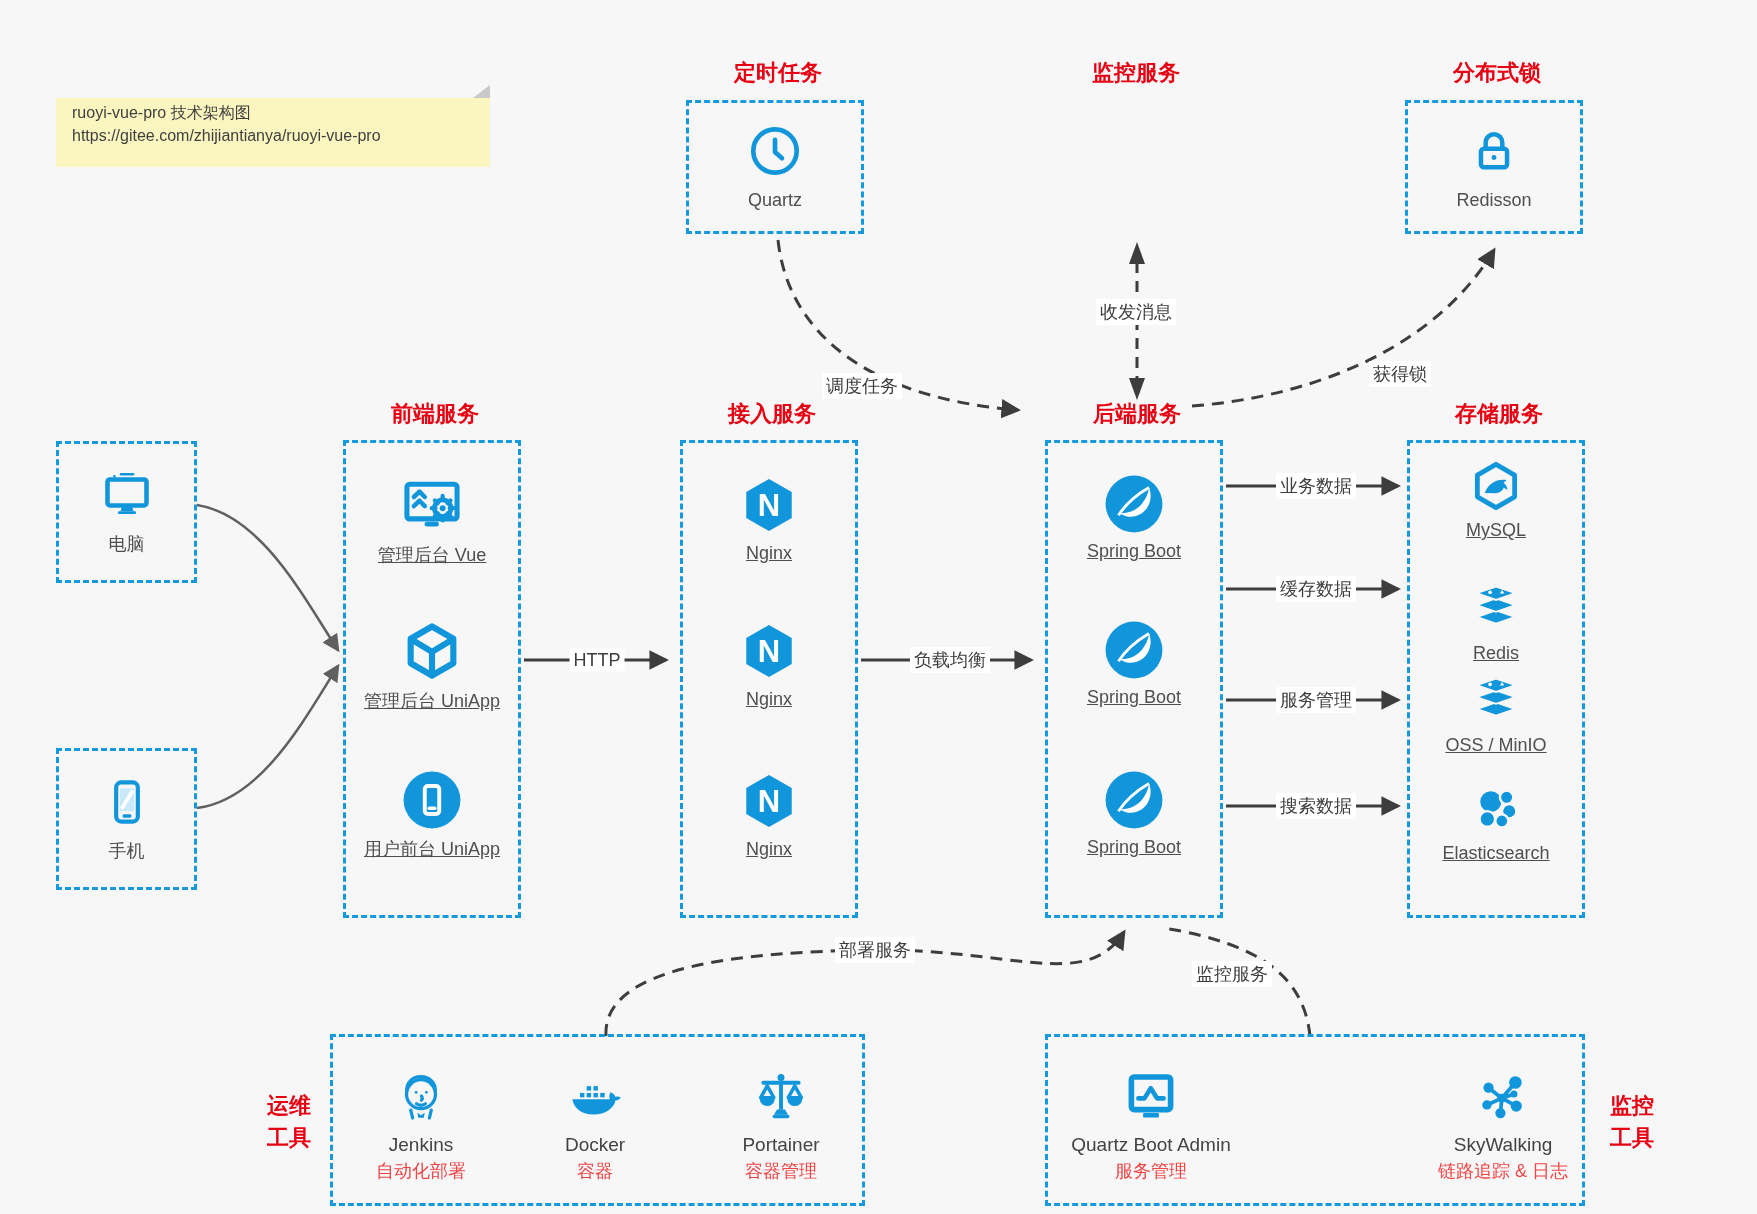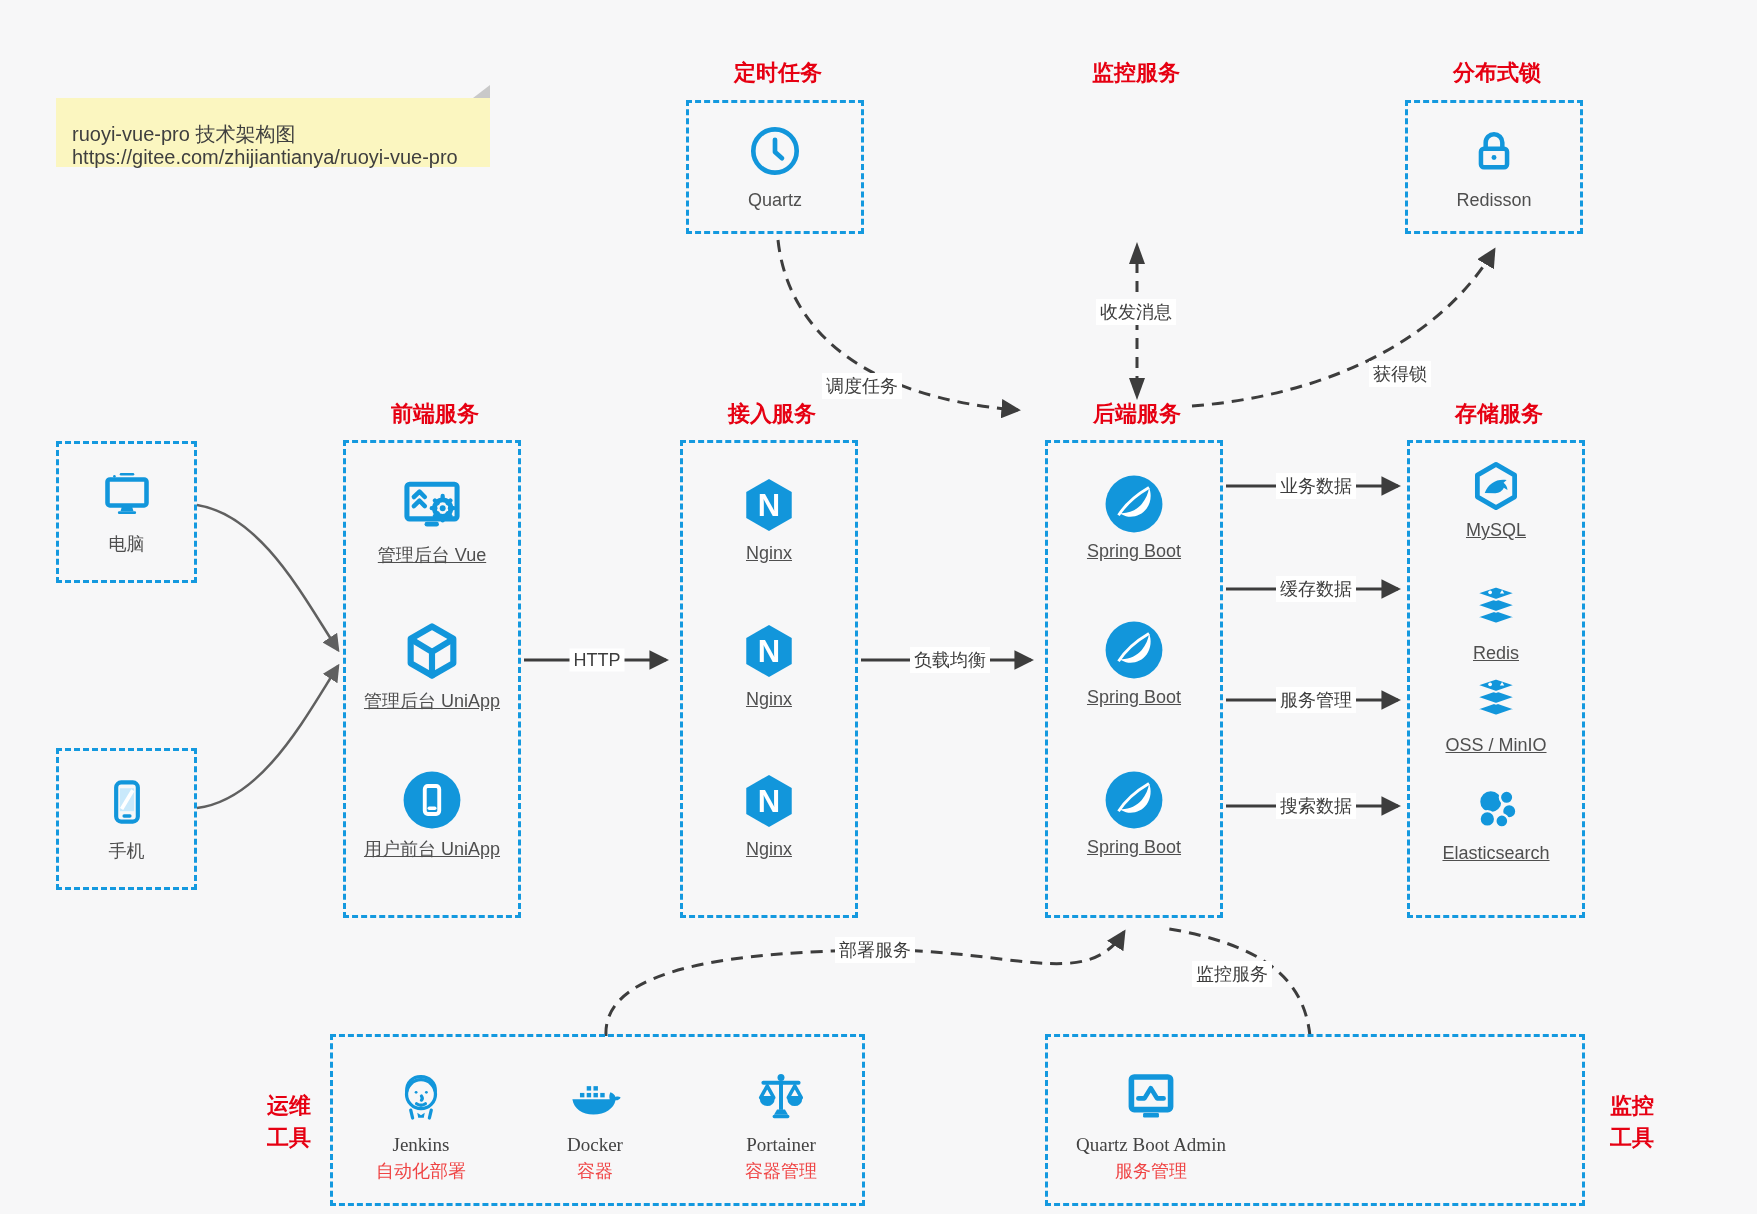--- a/index.html
+++ b/index.html
@@ -1,36 +1,36 @@
 <!DOCTYPE html>
 <html><head>
 <meta charset="utf-8">
 <style>
   html,body{margin:0;padding:0;background:#f7f7f8;}
   .canvas{position:relative;width:1757px;height:1214px;background:#f7f7f8;
           font-family:"Liberation Sans","DejaVu Sans",sans-serif;overflow:hidden;}
   .edges{position:absolute;left:0;top:0;width:1757px;height:1214px;pointer-events:none;}
   .note{position:absolute;left:56px;top:98px;width:434px;height:69px;background:#fbf6c0;
-        color:#3f3f3f;font-size:20px;line-height:23px;padding:25px 0 0 16px;box-sizing:border-box;}
+        color:#3f3f3f;font-size:16px;line-height:23px;padding:3px 0 0 16px;box-sizing:border-box;}
   .note-fold{position:absolute;right:0;top:-13px;width:0;height:0;
         border-style:solid;border-width:0 0 13px 17px;border-color:transparent transparent #c9c9c9 transparent;}
   .sec-title{position:absolute;transform:translateX(-50%);color:#e60012;font-weight:700;
         font-size:22px;white-space:nowrap;}
   .dash-box{position:absolute;border:3px dashed #1499df;box-sizing:border-box;}
   .flexbox{display:flex;flex-direction:column;align-items:center;justify-content:center;gap:11px;}
   .item-label{font-size:18px;color:#4f4f4f;white-space:nowrap;}
   .svc-item{position:absolute;left:0;width:100%;text-align:center;}
   .svc-item .item-label{display:block;margin-top:6px;text-decoration:underline;}
   .stor-item .item-label{margin-top:8px;}
   .edge-label{position:absolute;transform:translate(-50%,-50%);background:#ffffff;
         padding:1px 4px;font-size:18px;color:#3d3d3d;white-space:nowrap;}
   .side-label{position:absolute;width:70px;text-align:center;color:#e60012;font-weight:700;
         font-size:22px;line-height:32px;}
   .tool-item{position:absolute;transform:translateX(-50%);text-align:center;top:32px;width:200px;}
-  .tool-name{font-size:19px;color:#434343;line-height:27px;margin-top:6px;white-space:nowrap;font-family:Liberation Serif, serif;}
+  .tool-name{font-size:19px;color:#434343;line-height:27px;margin-top:6px;white-space:nowrap;}
   .tool-desc{font-size:18px;color:#ef4444;line-height:26px;white-space:nowrap;}
   svg.icon{display:block;margin:0 auto;}
 </style>
 </head>
 <body>
 
 <div class="canvas">
 
   <svg class="edges">
     <defs>
@@ -295,20 +295,38 @@
   <div class="dash-box" style="left:1045px;top:1034px;width:540px;height:172px">
     <div class="tool-item" style="left:103px">
       <svg class="icon" width="58" height="56" viewBox="0 0 24 24">
         <rect x="3.6" y="3.4" width="16.8" height="14" rx="1.2" fill="none" stroke="#1296db" stroke-width="2.4"></rect>
         <path d="M6.6 12.6 h2.6 l2.7-4.4 2.7 4.4 h2.8" fill="none" stroke="#1296db" stroke-width="2" stroke-linecap="round" stroke-linejoin="round"></path>
         <rect x="8.6" y="18.9" width="6.8" height="1.9" rx="0.5" fill="#1296db"></rect>
       </svg>
       <div class="tool-name">Quartz Boot Admin</div>
       <div class="tool-desc">服务管理</div>
     </div>
+    <div class="tool-item" style="left:455px">
+      <svg class="icon" width="56" height="56" viewBox="0 0 24 24">
+        <g stroke="#1296db" stroke-width="1.6">
+          <path d="M11.5 12.5 L17.3 5.8 M11.5 12.5 L5.8 8 M11.5 12.5 L5.1 15.4 M11.5 12.5 L10.9 18.8 M11.5 12.5 L17.7 15.9 M11.5 12.5 L16.7 10.7"></path>
+        </g>
+        <g fill="#1296db">
+          <circle cx="11.5" cy="12.5" r="1.9"></circle>
+          <circle cx="17.3" cy="5.8" r="2.7"></circle>
+          <circle cx="5.8" cy="8" r="2.2"></circle>
+          <circle cx="5.1" cy="15.4" r="2"></circle>
+          <circle cx="10.9" cy="18.9" r="2.2"></circle>
+          <circle cx="17.7" cy="15.9" r="2.4"></circle>
+          <circle cx="16.7" cy="10.7" r="1.5"></circle>
+        </g>
+      </svg>
+      <div class="tool-name">SkyWalking</div>
+      <div class="tool-desc">链路追踪 &amp; 日志</div>
+    </div>
   </div>
 
   <div class="side-label" style="left:254px;top:1090px">
     <div>运维</div>
     <div>工具</div>
   </div>
   <div class="side-label" style="left:1597px;top:1090px">
     <div>监控</div>
     <div>工具</div>
   </div>

